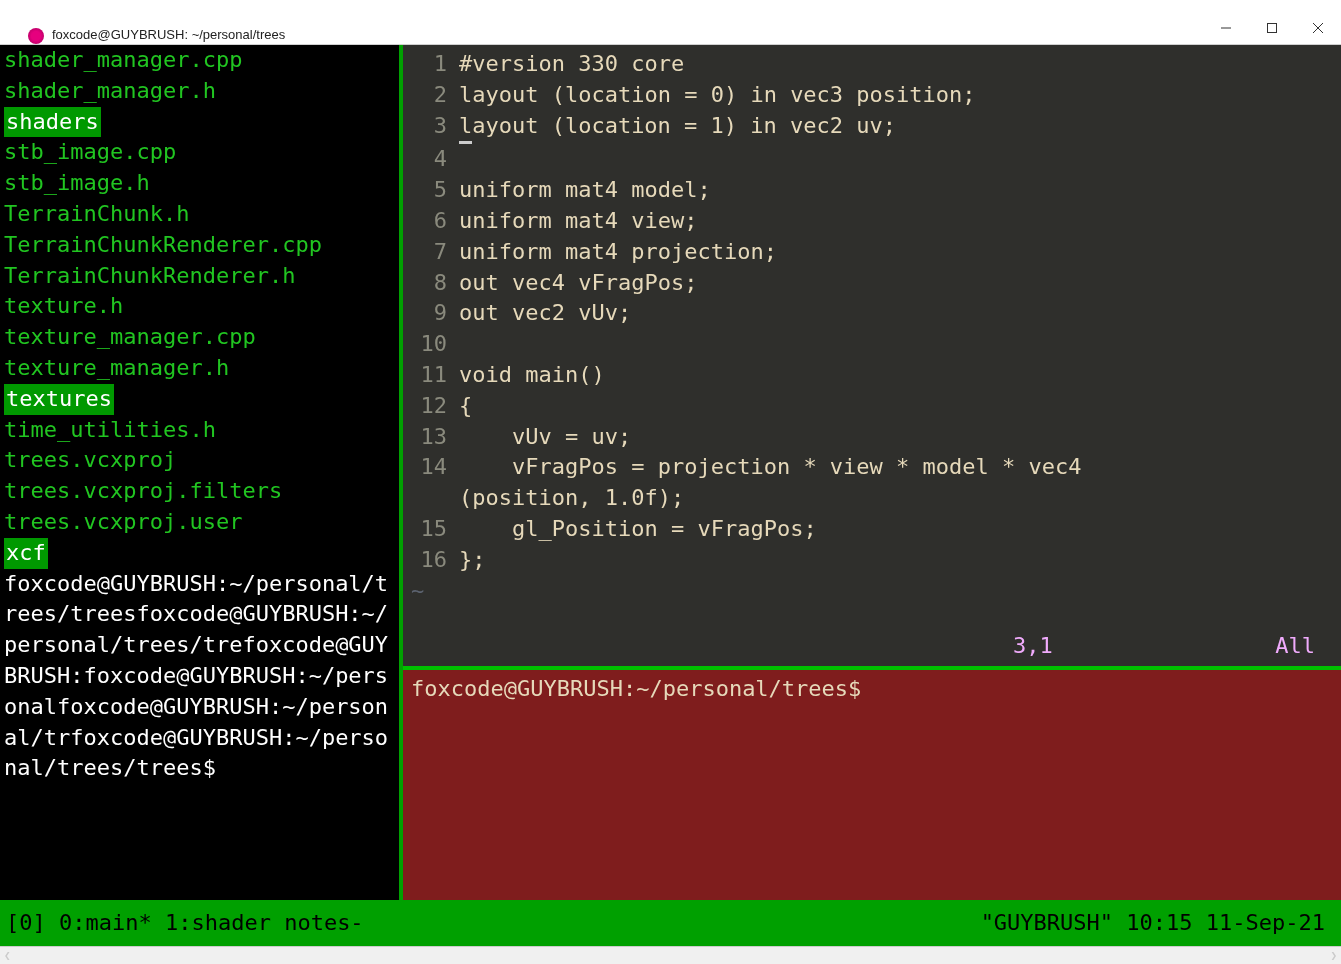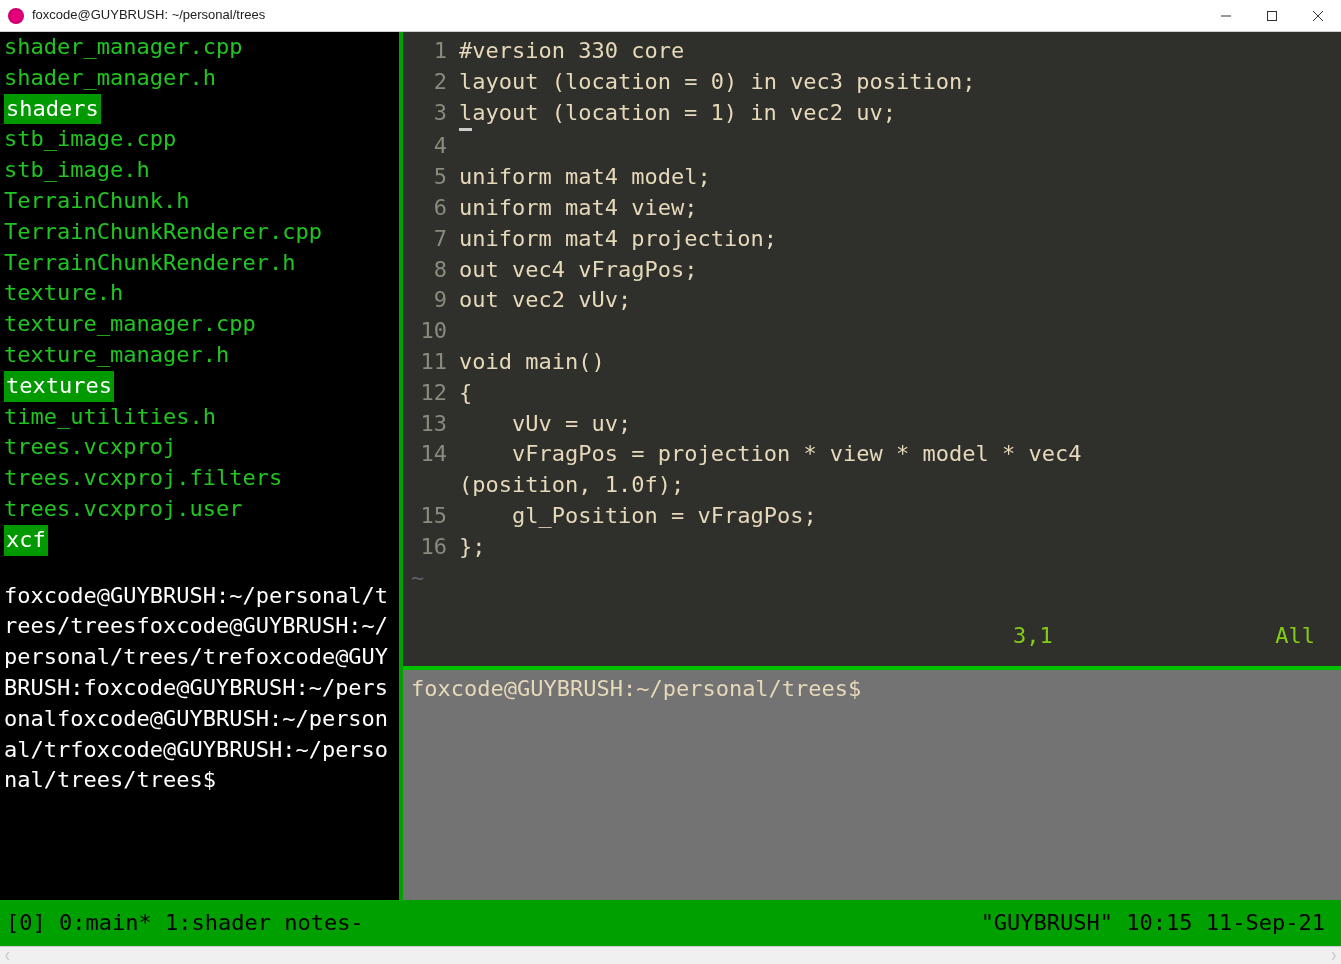--- a/index.html
+++ b/index.html
@@ -8,29 +8,30 @@
     font-family: "Consolas", "DejaVu Sans Mono", "Menlo", monospace;
     font-size: 22px;
     line-height: 1.4;
     background: #fff;
     display: flex;
     flex-direction: column;
     overflow: hidden;
   }
   
   .titlebar {
-    height: 32px;
+    height: 45px;
     background: #ffffff;
     border-bottom: 1px solid #d0d0d0;
     display: flex;
-    align-items: center;
+    align-items: flex-end;
     font-family: "Segoe UI", Arial, sans-serif;
     font-size: 13px;
     color: #222;
     user-select: none;
+    padding-left: 20px;
   }
   .titlebar .app-icon {
     width: 16px; height: 16px;
     margin: 0 8px;
     border-radius: 50%;
     background: radial-gradient(circle at 50% 50%, #e6007e 40%, #a00058 100%);
     display:inline-block;
   }
   .titlebar .title { flex: 0 0 auto; }
   .titlebar .spacer { flex: 1 1 auto; }
@@ -86,41 +87,41 @@
     display:inline-block;
     width:56px;
     text-align:right;
     color:#8a8a7d;
     padding-right:12px;
     flex:0 0 56px;
   }
   .code { color:#e6d9ba; white-space:pre-wrap; }
   .tilde { color:#5c6370; padding-left:8px;}
   .vim-status {
-    color:#84cc16;
-    padding:0 8px 14px 0;
+    color:#f0abfc;
+    padding:0 8px 4px 0;
     display:flex;
   }
   .vim-status .left { flex:1; }
   .vim-status .mid { width:200px; }
   .vim-status .right { width:120px; text-align:right; padding-right:18px;}
   .hsplit {
     height:4px;
     background:#00c000;
   }
   .shell-pane {
     flex:0 0 auto;
-    background:#737373;
+    background:#7f1d1d;
     color:#e6d9ba;
     padding:4px 8px 8px 8px;
     min-height:230px;
   }
   .file-list .item { color:#21c521; cursor:default; white-space:nowrap;}
   .file-list .dir { background:#009900; color:#ffffff; display:inline-block; padding:0 2px; }
-  .left-prompt { color:#fff; word-break:break-all;margin-top:25px; }
+  .left-prompt { color:#fff; word-break:break-all; }
   .tmux-bar {
     background:#00a000;
     color:#000;
     height:46px;
     display:flex;
     align-items:center;
     font-size:22px;
     padding:0 6px;
   }
   .tmux-bar .sess { color:#000; }

